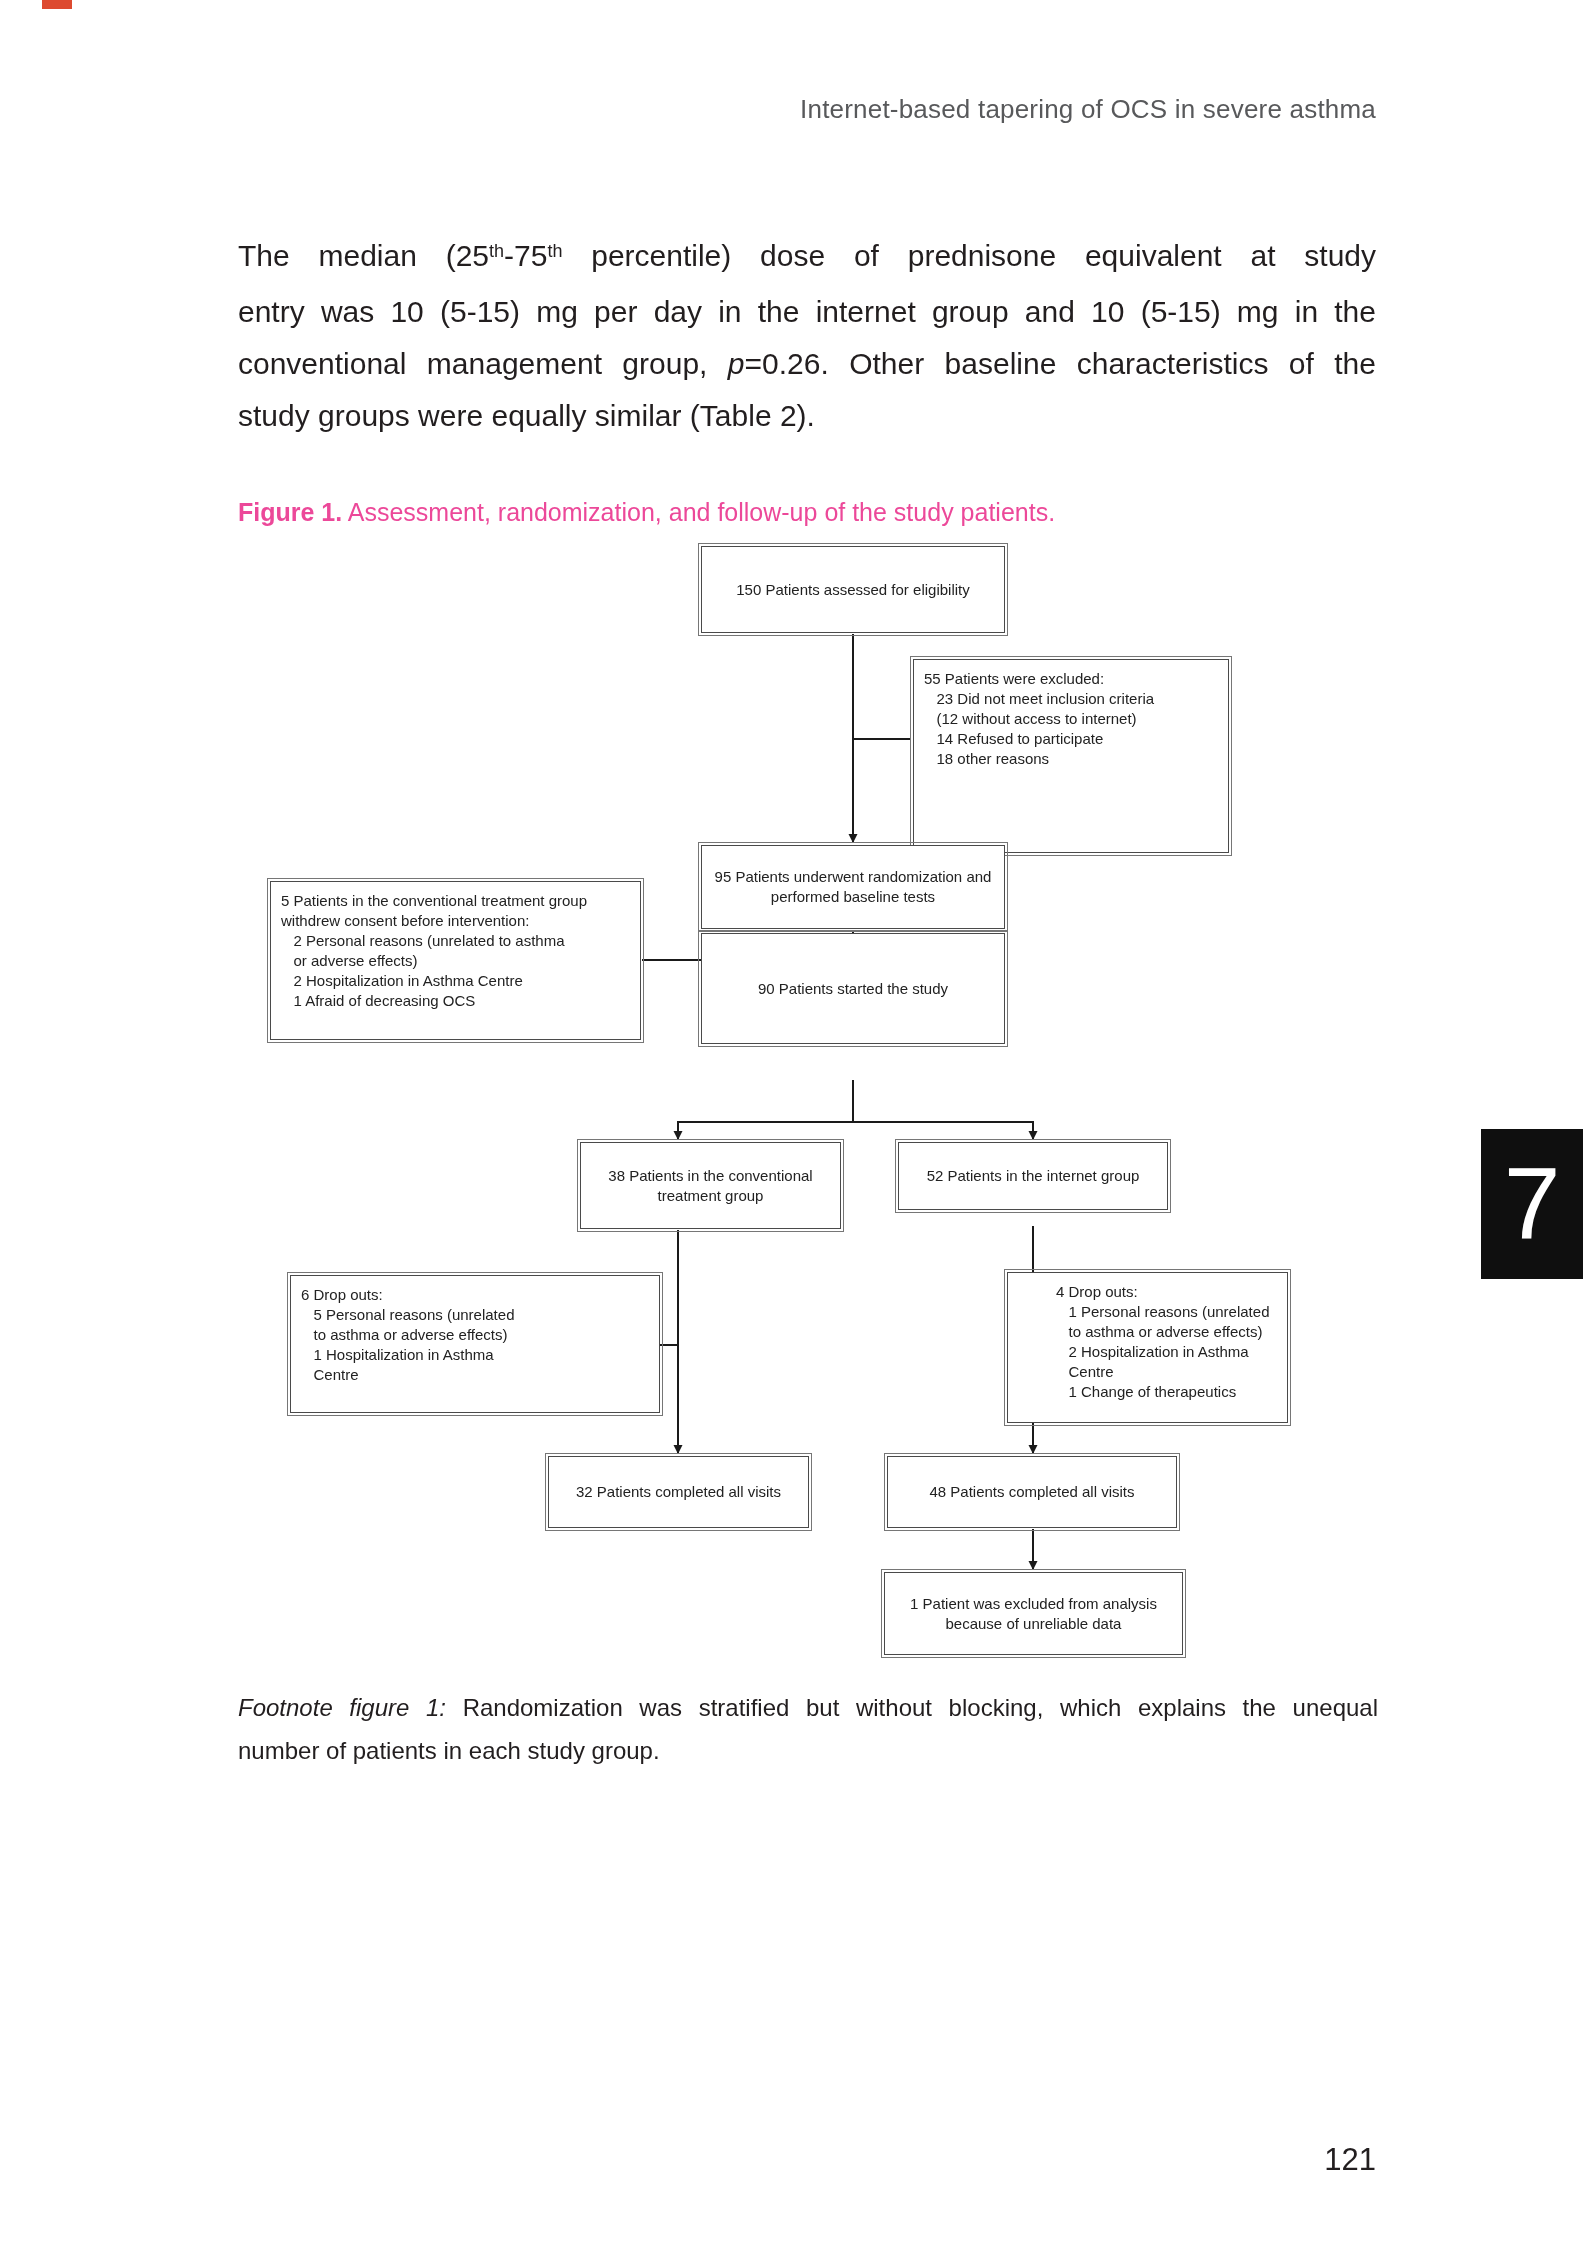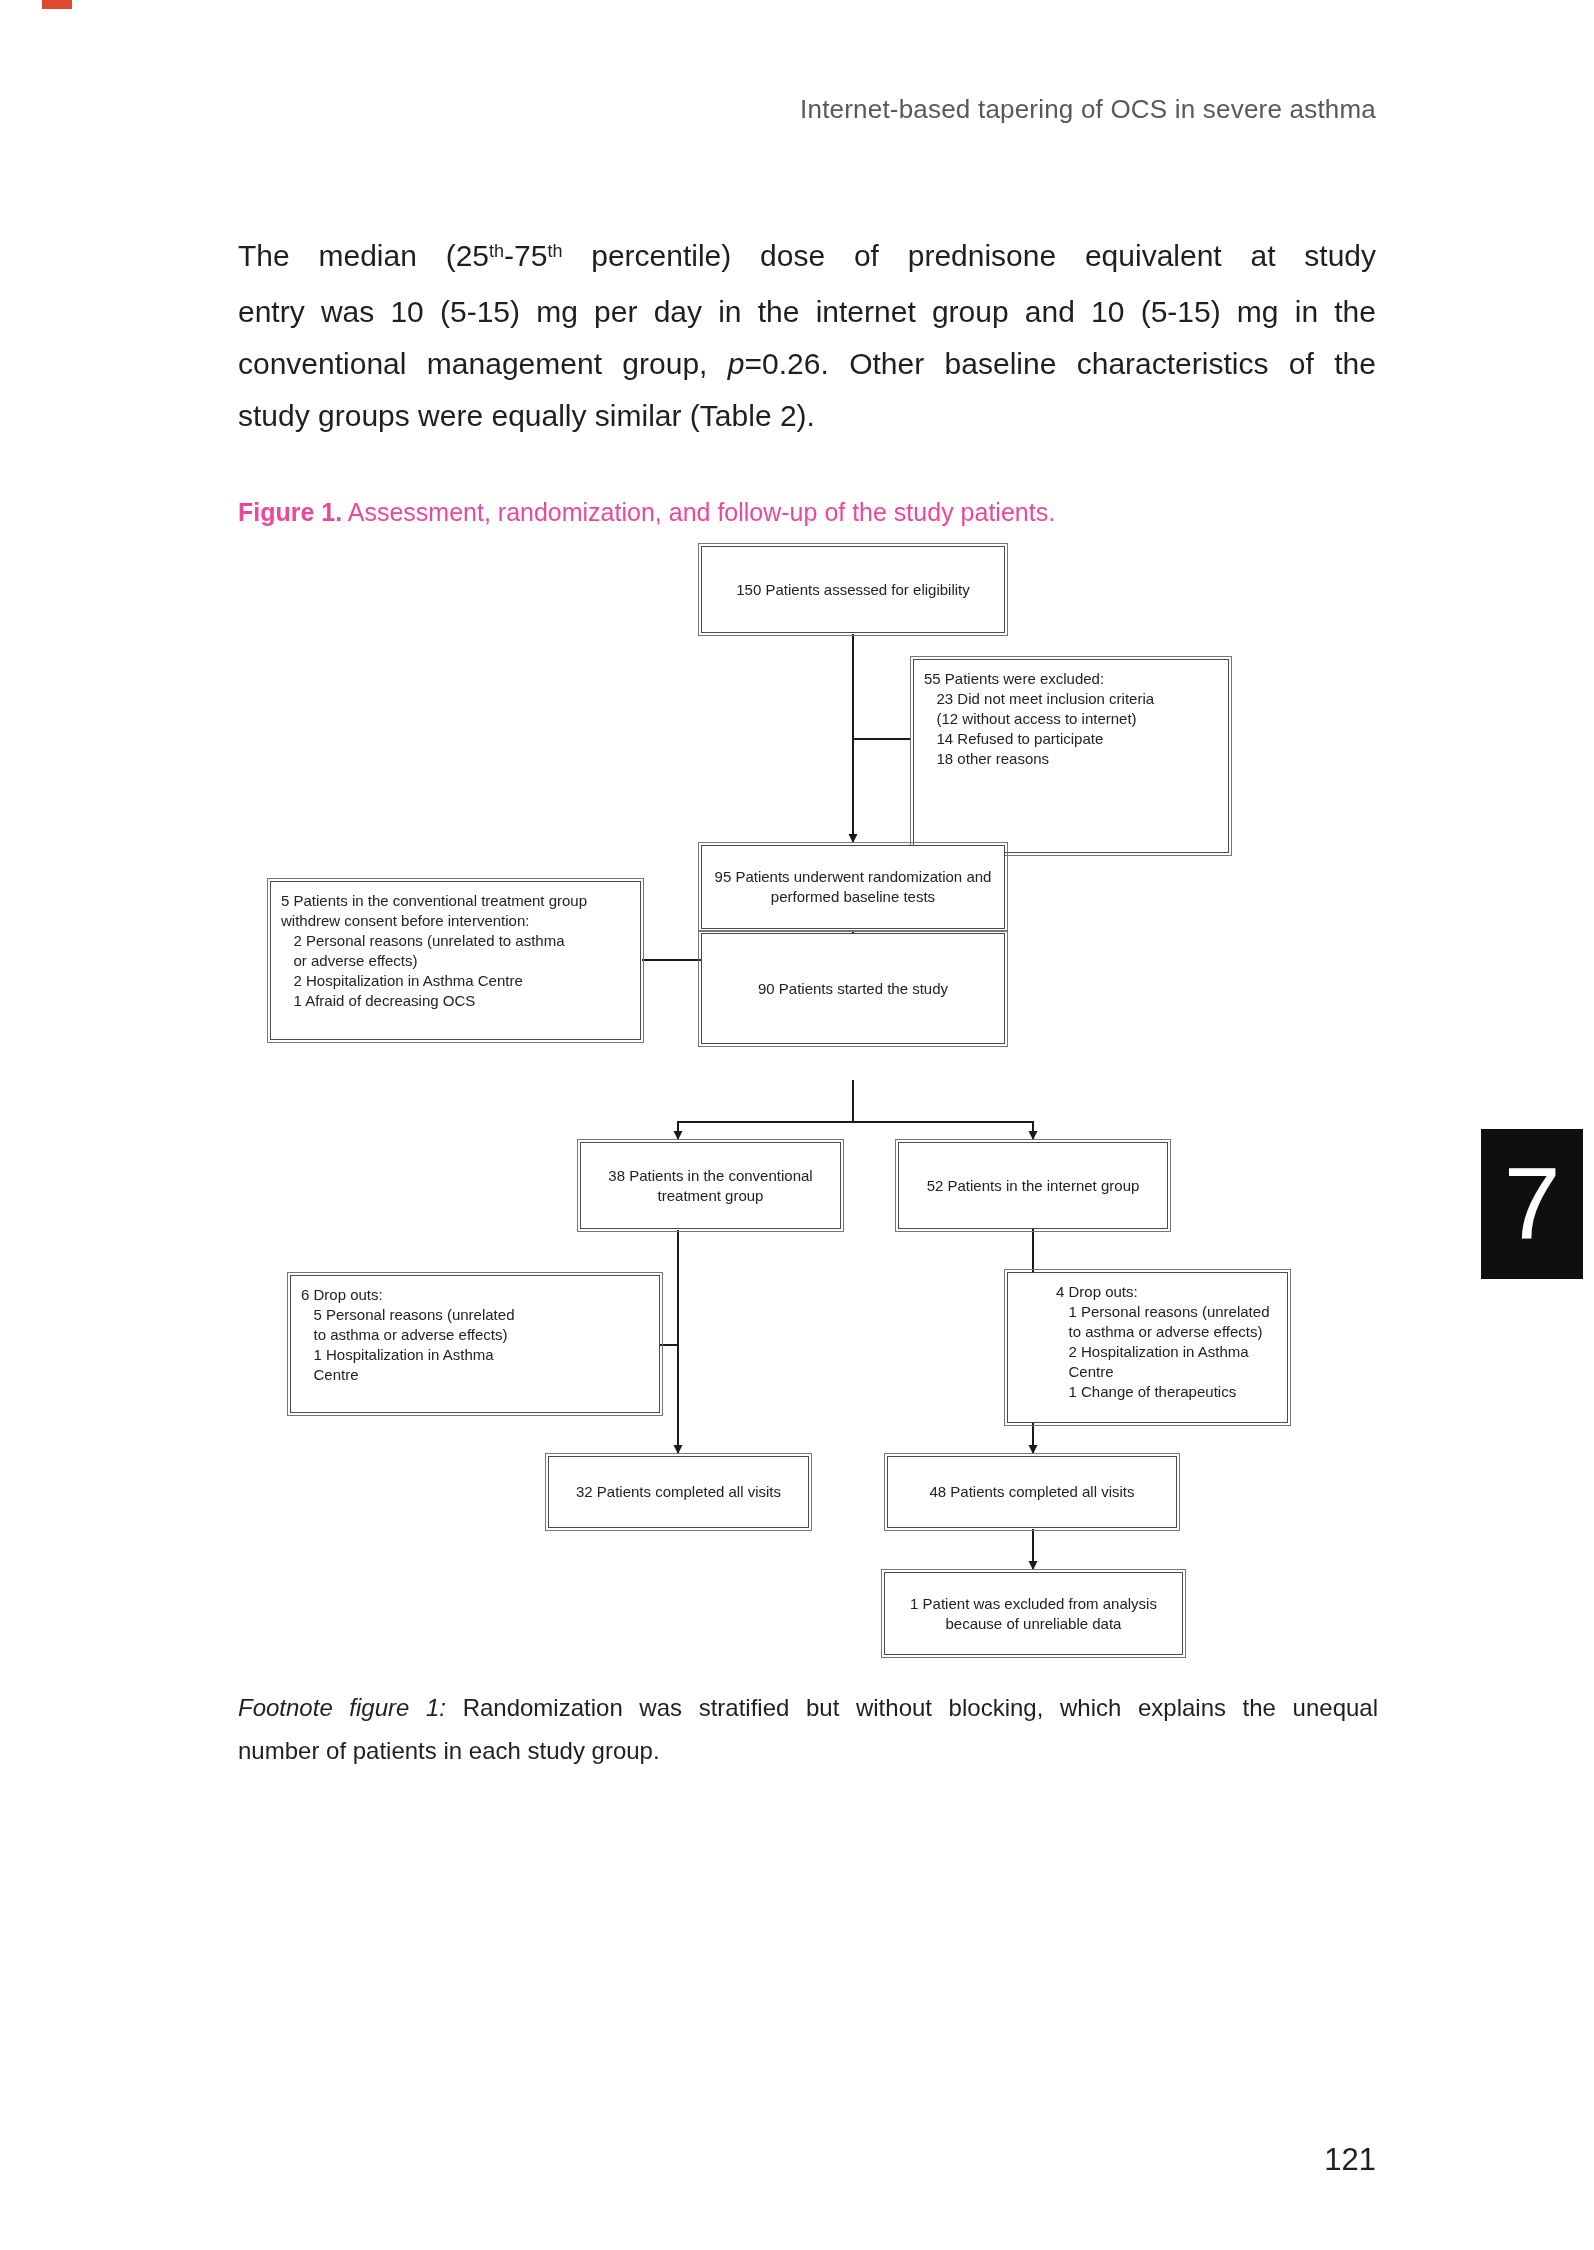--- a/index.html
+++ b/index.html
@@ -117,21 +117,21 @@
    2 Personal reasons (unrelated to asthma
    or adverse effects)
    2 Hospitalization in Asthma Centre
    1 Afraid of decreasing OCS</div>
 
     <div class="fbox center" style="left:701px; top:933px; width:304px; height:111px;">90 Patients started the study</div>
 
     <div class="fbox center" style="left:548px; top:1142px; width:261px; height:87px;margin-left:32px;">38 Patients in the conventional
 treatment group</div>
 
-    <div class="fbox center" style="left:898px; top:1142px; width:270px; height:87px;">52 Patients in the internet group</div>
+    <div class="fbox center" style="left:898px; top:1142px; width:270px; height:68px;">52 Patients in the internet group</div>
 
     <div class="fbox left" style="left:290px; top:1275px; width:370px; height:138px;">6 Drop outs:
    5 Personal reasons (unrelated
    to asthma or adverse effects)
    1 Hospitalization in Asthma
    Centre</div>
 
     <div class="fbox left" style="left:1007px; top:1272px; width:281px; height:151px;padding-left:48px;">4 Drop outs:
    1 Personal reasons (unrelated
    to asthma or adverse effects)

